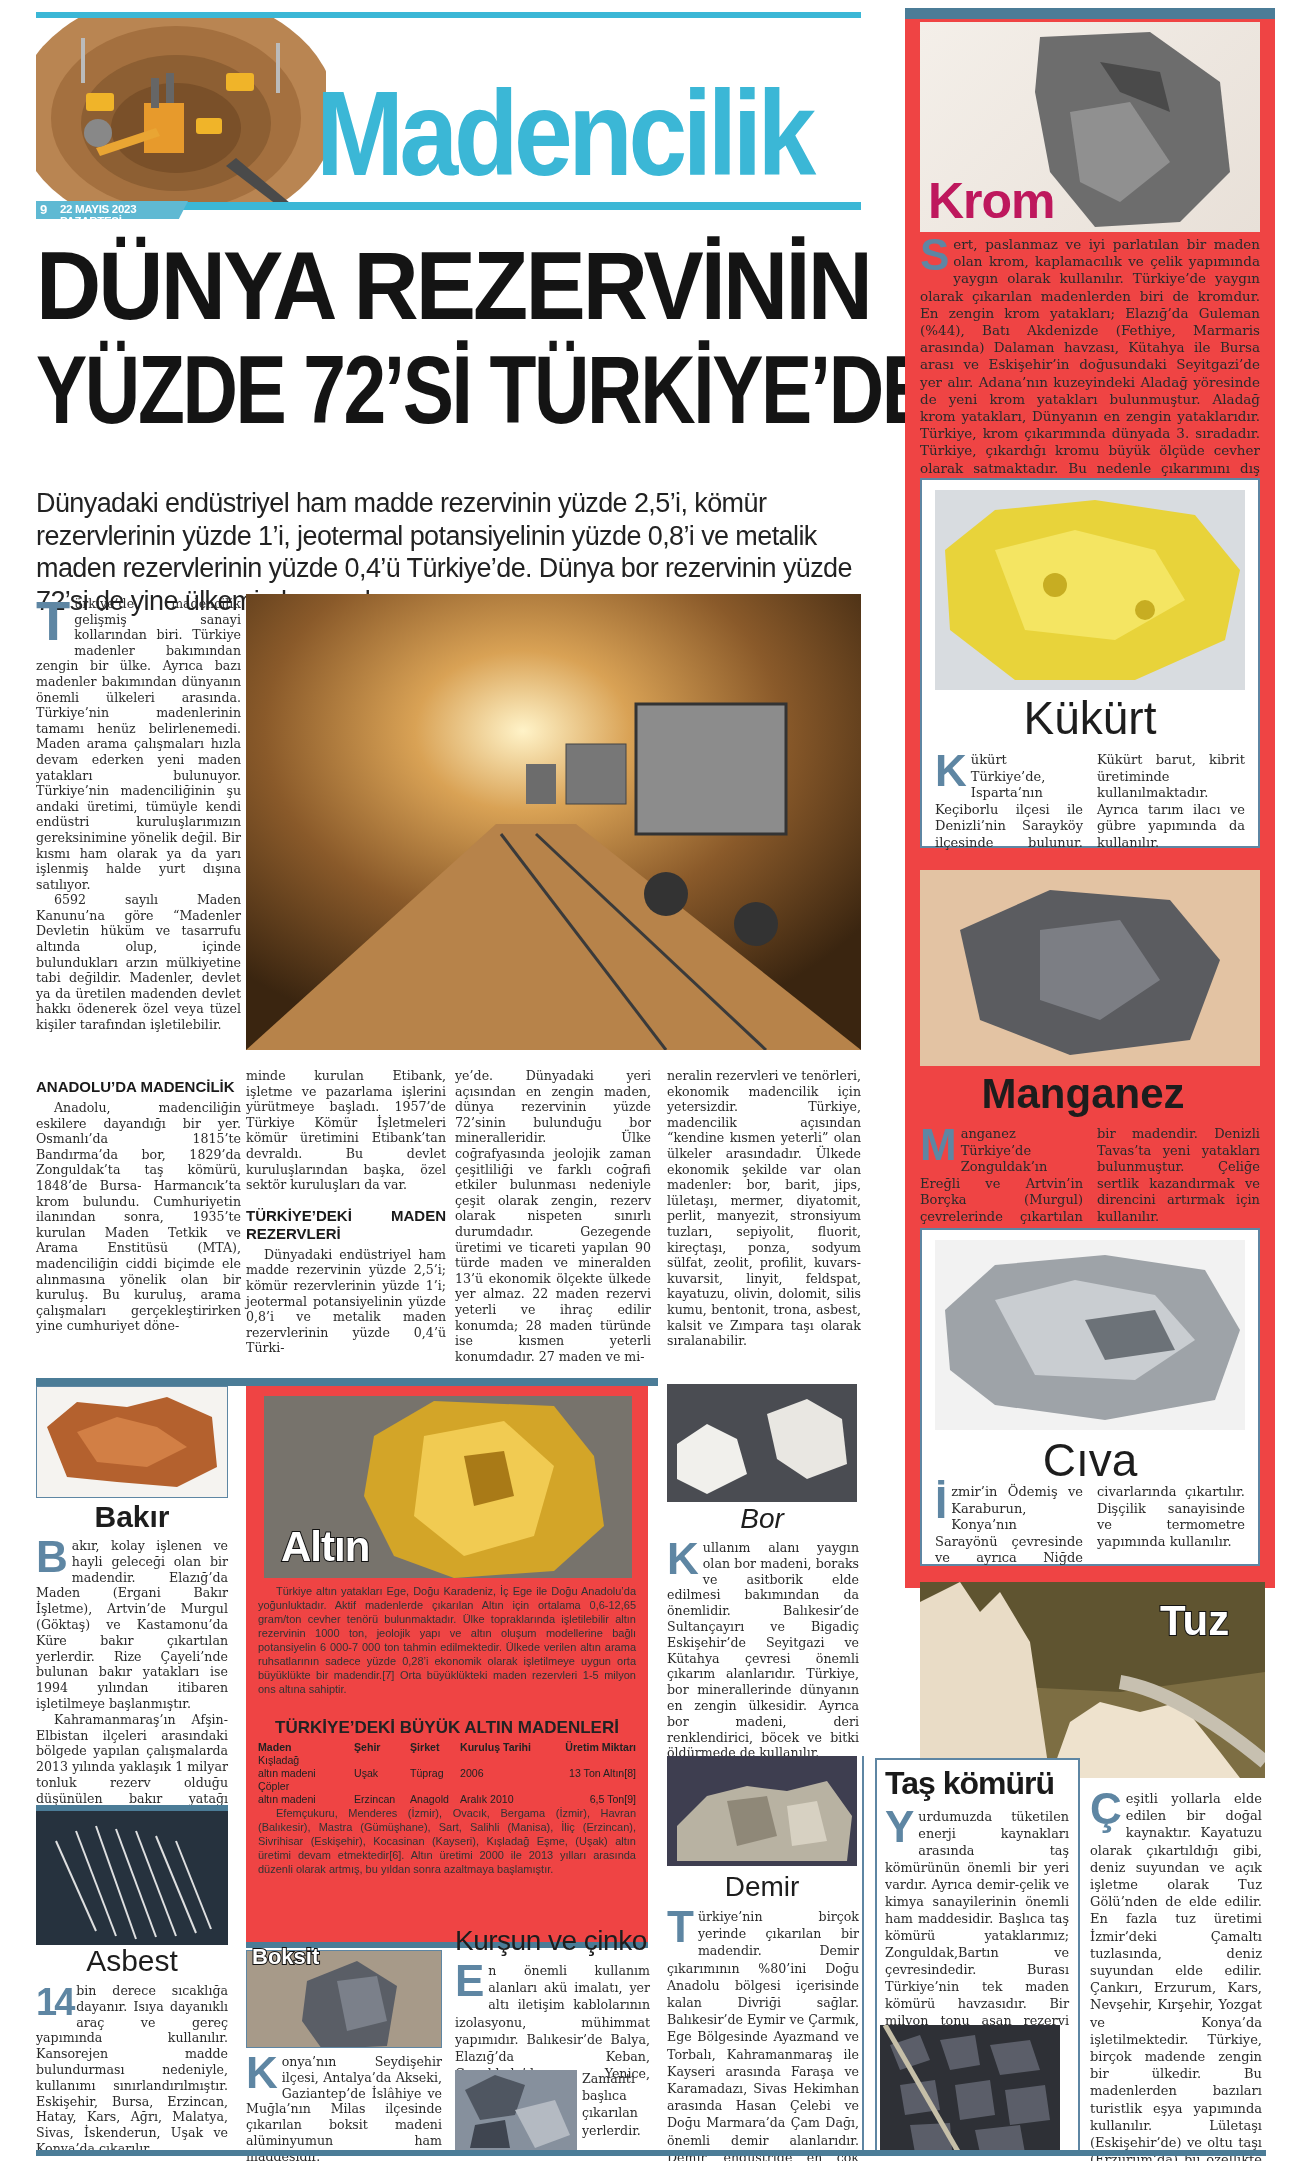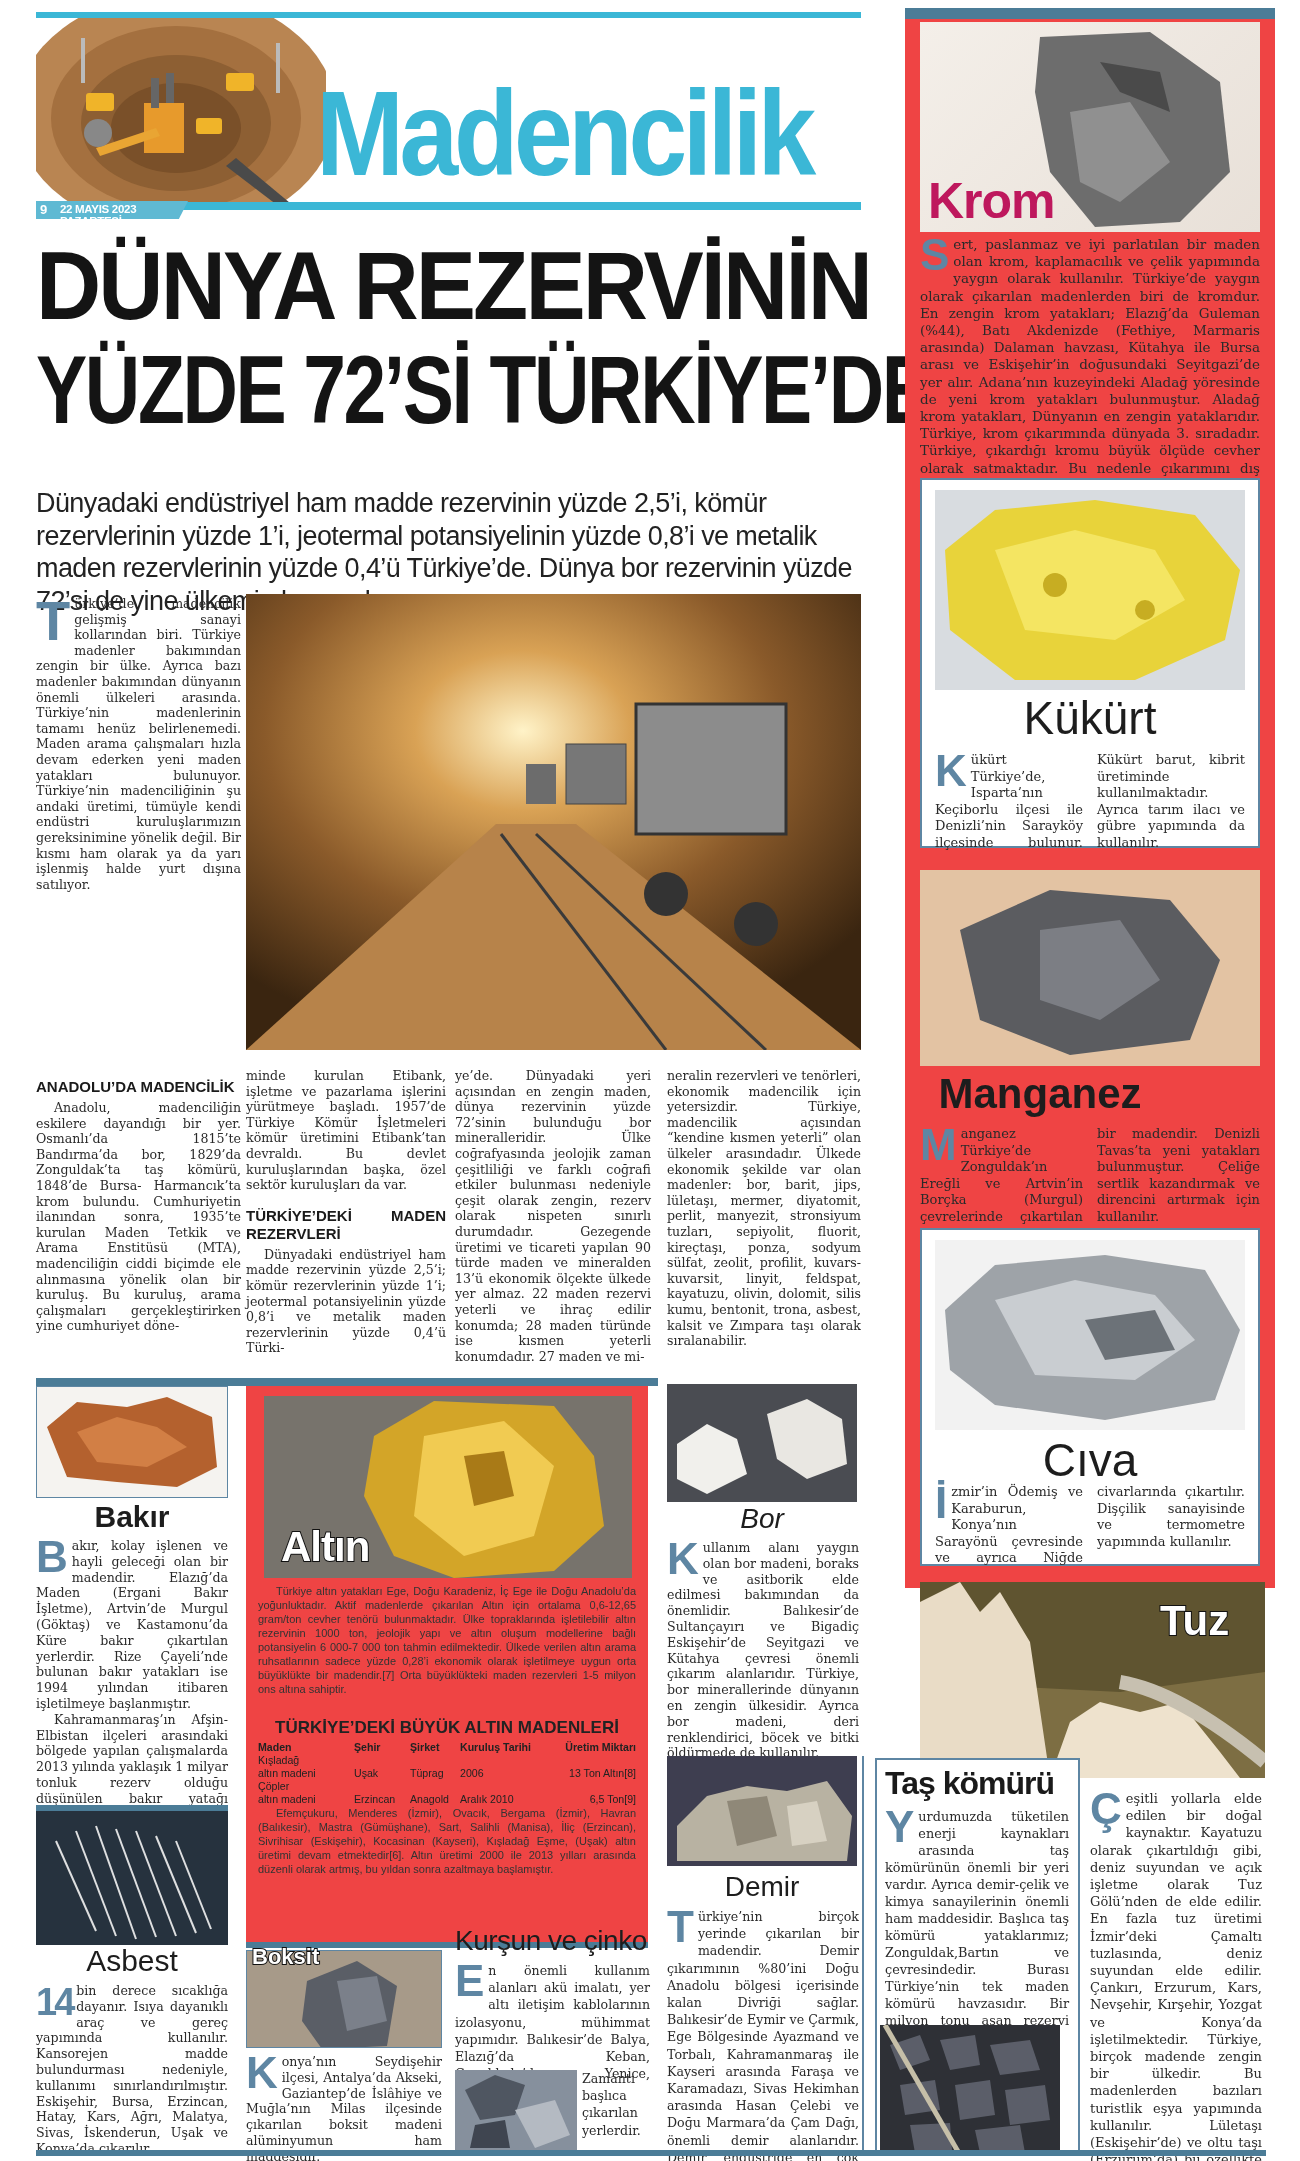--- a/index.html
+++ b/index.html
@@ -55,20 +55,21 @@
   </div>
 </div>
 
 <div class="abs sans" style="left:36px;top:236px;font-size:96px;line-height:100px;font-weight:900;color:#141414;letter-spacing:-3px;transform:scaleX(0.94);transform-origin:left top;white-space:nowrap;">DÜNYA REZERVİNİN</div>
 <div class="abs sans" style="left:36px;top:340px;font-size:96px;line-height:100px;font-weight:900;color:#141414;letter-spacing:-3px;transform:scaleX(0.80);transform-origin:left top;white-space:nowrap;">YÜZDE 72’Sİ TÜRKİYE’DE</div>
 <div class="abs sans" style="left:36px;top:443px;width:830px;font-size:27px;line-height:32.5px;color:#222;letter-spacing:-0.6px;margin-top:44px;">Dünyadaki endüstriyel ham madde rezervinin yüzde 2,5’i, kömür rezervlerinin yüzde 1’i, jeotermal potansiyelinin yüzde 0,8’i ve metalik maden rezervlerinin yüzde 0,4’ü Türkiye’de. Dünya bor rezervinin yüzde 72’si de yine ülkemizde yer alıyor</div>
 
 <div class="abs serif" style="left:36px;top:596px;width:205px;">
   <span class="drop" style="font-size:56px;line-height:46px;">T</span>
   <p>ürkiye’de madencilik gelişmiş sanayi kollarından biri. Türkiye madenler bakımından zengin bir ülke. Ayrıca bazı madenler bakımından dünyanın önemli ülkeleri arasında. Türkiye’nin madenlerinin tamamı henüz belirlenemedi. Maden arama çalışmaları hızla devam ederken yeni maden yatakları bulunuyor. Türkiye’nin madenciliğinin şu andaki üretimi, tümüyle kendi endüstri kuruluşlarımızın gereksinimine yönelik değil. Bir kısmı ham olarak ya da yarı işlenmiş halde yurt dışına satılıyor.</p>
+  <p class="p-ind">6592 sayılı Maden Kanunu’na göre “Madenler Devletin hüküm ve tasarrufu altında olup, içinde bulundukları arzın mülkiyetine tabi değildir. Madenler, devlet ya da üretilen madenden devlet hakkı ödenerek özel veya tüzel kişiler tarafından işletilebilir.</p>
 </div>
 
 <div class="abs ph" style="left:246px;top:594px;width:615px;height:456px;">
   <svg width="615" height="456" viewBox="0 0 615 456">
     <defs>
       <radialGradient id="tg" cx="0.45" cy="0.3" r="0.7">
         <stop offset="0" stop-color="#fff3c8"></stop>
         <stop offset="0.25" stop-color="#d9a255"></stop>
         <stop offset="0.6" stop-color="#8a5a2a"></stop>
         <stop offset="1" stop-color="#3a2510"></stop>
@@ -134,21 +135,21 @@
   <span class="drop">K</span><span>ükürt Türkiye’de, Isparta’nın Keçiborlu ilçesi ile Denizli’nin Sarayköy ilçesinde bulunur. Kükürt barut, kibrit üretiminde kullanılmaktadır. Ayrıca tarım ilacı ve gübre yapımında da kullanılır.</span>
 </div>
 
 <div class="abs ph" style="left:920px;top:870px;width:340px;height:196px;background:#d7b08b;">
   <svg width="340" height="196" viewBox="0 0 340 196">
     <rect width="340" height="196" fill="#e3c3a3"></rect>
     <polygon points="40,60 130,20 250,30 300,90 270,170 150,185 60,150" fill="#5b5c60"></polygon>
     <polygon points="120,60 200,50 240,110 180,150 120,130" fill="#7c7e84"></polygon>
   </svg>
 </div>
-<div class="abs title-c" style="left:870px;top:1070px;width:340px;font-size:42px;line-height:48px;font-weight:bold;">Manganez</div>
+<div class="abs title-c" style="left:913px;top:1070px;width:340px;font-size:42px;line-height:48px;font-weight:bold;">Manganez</div>
 <div class="abs serif" style="left:920px;top:1126px;width:340px;column-count:2;column-gap:14px;font-size:13px;line-height:16.5px;">
   <span class="drop">M</span><span>anganez Türkiye’de Zonguldak’ın Ereğli ve Artvin’in Borçka (Murgul) çevrelerinde çıkartılan bir madendir. Denizli Tavas’ta yeni yatakları bulunmuştur. Çeliğe sertlik kazandırmak ve direncini artırmak için kullanılır.</span>
 </div>
 
 <div class="abs boxw" style="left:920px;top:1228px;width:340px;height:338px;"></div>
 <div class="abs ph" style="left:935px;top:1240px;width:310px;height:190px;background:#f2f2f2;">
   <svg width="310" height="190" viewBox="0 0 310 190">
     <polygon points="10,70 60,25 170,15 270,30 305,90 280,160 170,180 60,165 15,130" fill="#9ea3a8"></polygon>
     <polygon points="60,60 140,40 220,55 260,100 200,140 100,135" fill="#c9cdd1"></polygon>
     <polygon points="150,80 220,70 240,110 170,120" fill="#6c7278"></polygon>

